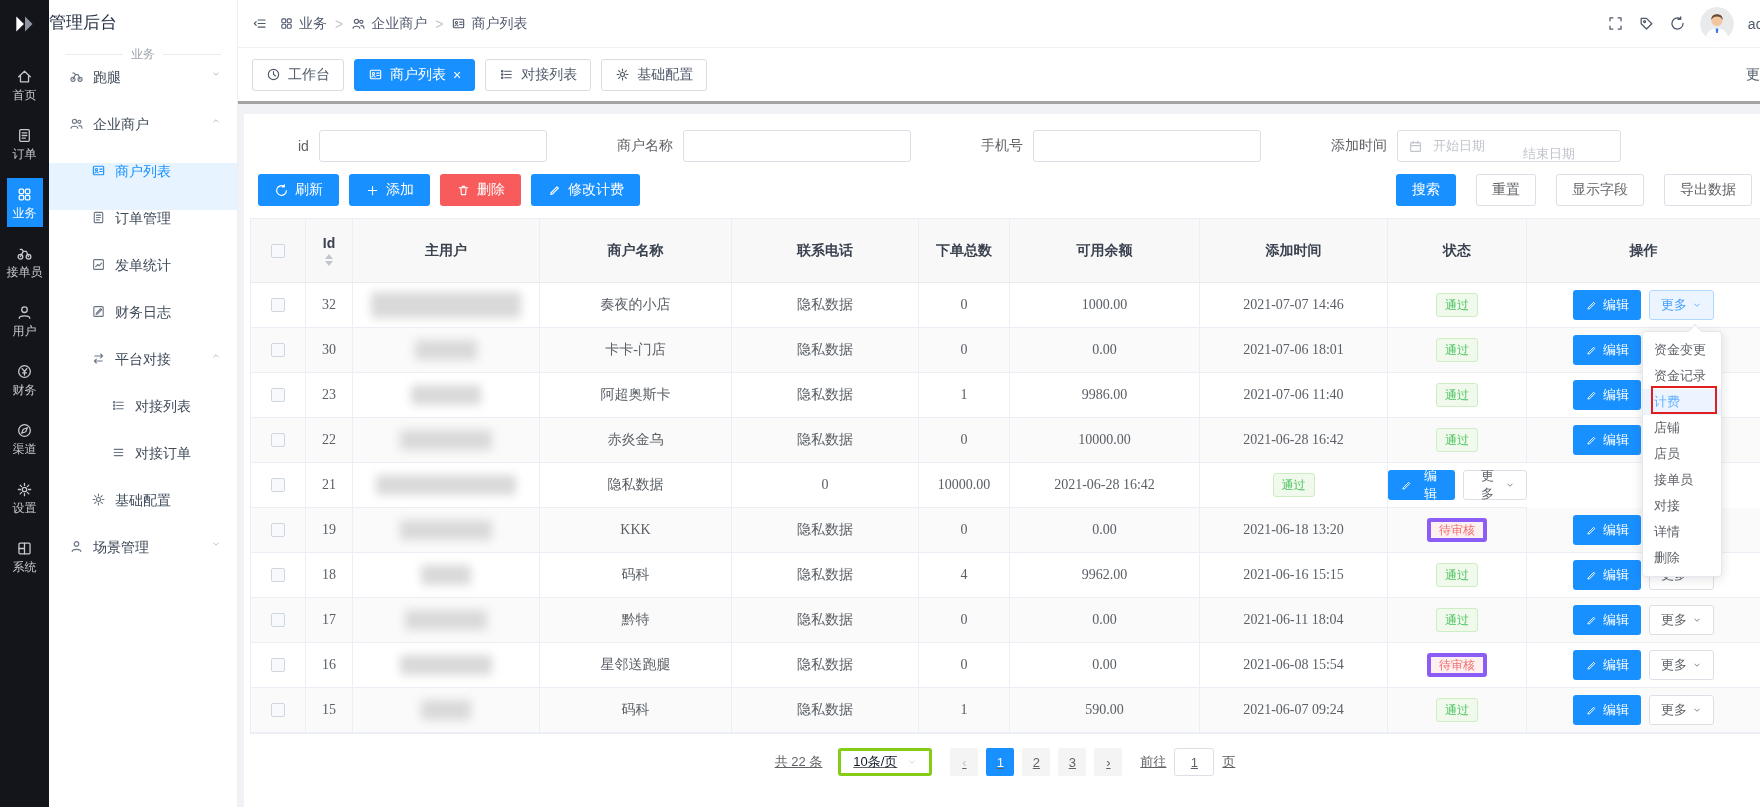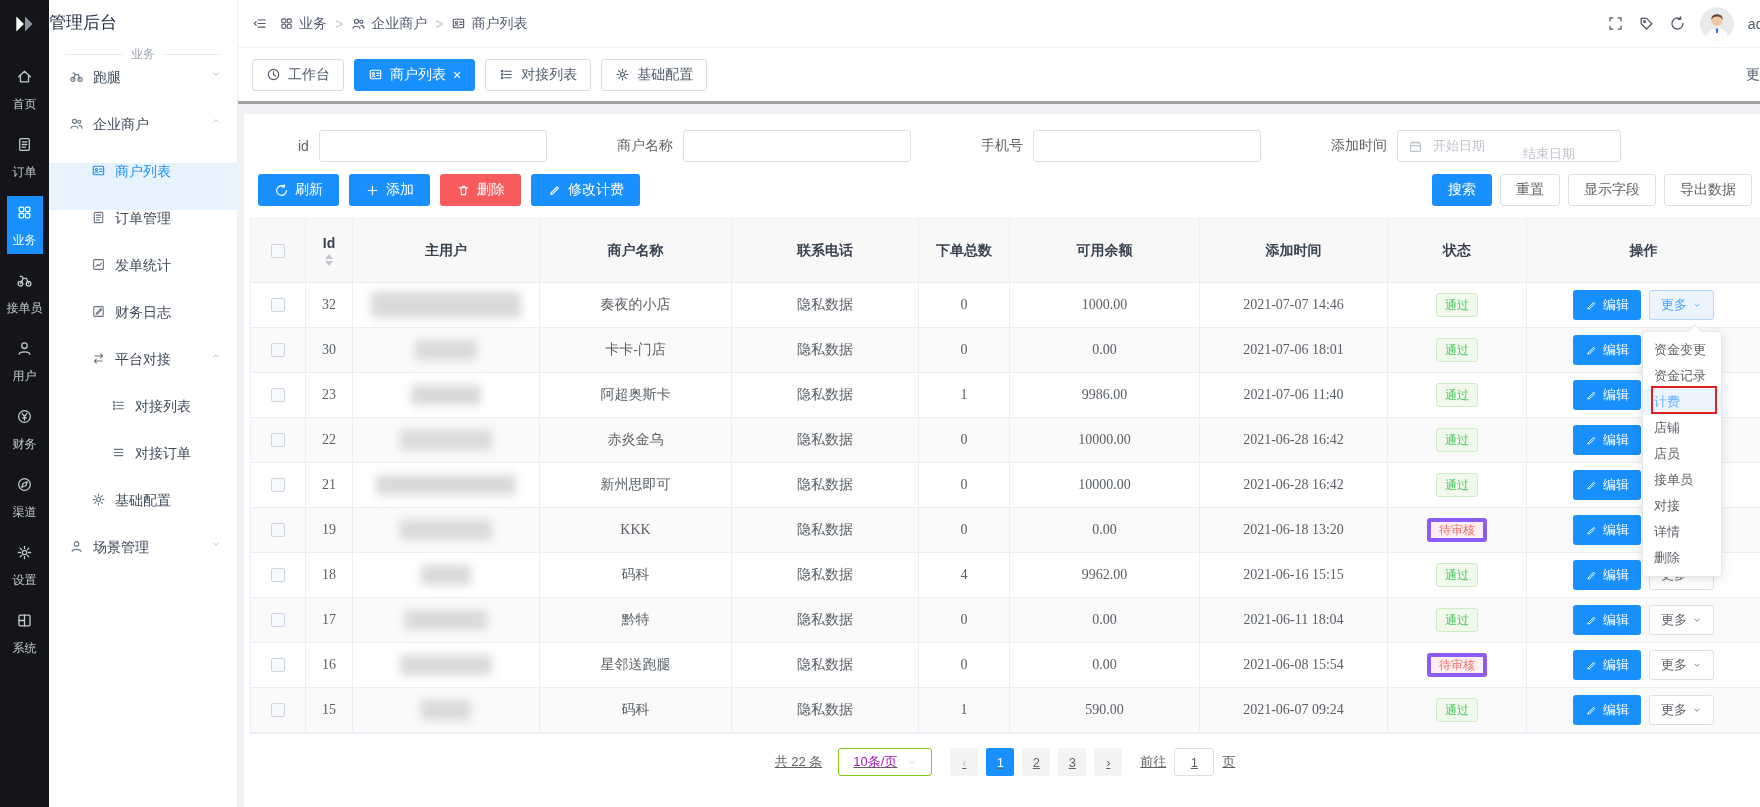--- a/index.html
+++ b/index.html
@@ -8,21 +8,21 @@
        font-family:"Liberation Sans","DejaVu Sans",sans-serif;font-size:14px;color:#4e5969;background:#f0f2f5;}
   .icw{display:inline-flex;align-items:center;justify-content:center;line-height:0;}
   .icw svg{width:15px;height:15px;}
   .icw.sm svg{width:10px;height:10px;}
   .icw.lg svg{width:17px;height:17px;}
   button{font:inherit;cursor:pointer;}
 
   
   .rail{width:49px;background:#14151a;color:#c6c9ce;display:flex;flex-direction:column;align-items:center;flex-shrink:0;z-index:3;}
   .rail-logo{height:48px;display:flex;align-items:center;justify-content:center;margin-bottom:12px;cursor:pointer;}
-  .rail-item{width:100%;padding:8px 0 7px;margin-bottom:10px;display:flex;flex-direction:column;align-items:center;gap:13px;cursor:pointer;}
+  .rail-item{width:100%;padding:8px 0 7px;margin-bottom:10px;display:flex;flex-direction:column;align-items:center;gap:4px;cursor:pointer;}
   .rail-lbl{font-size:12px;line-height:13px;text-align:center;}
   .rail-item.active{background:#1890ff;color:#fff;}
 
   
   .sidebar{width:189px;background:#fff;border-right:1px solid #eef0f3;flex-shrink:0;z-index:2;}
   .sb-title{height:46px;line-height:46px;font-size:17px;font-weight:500;color:#253044;}
   .sb-group{display:flex;align-items:center;gap:8px;margin:0 16px 6px;color:#9aa3ae;font-size:12px;}
   .sb-group::before,.sb-group::after{content:"";flex:1;height:1px;background:#e8ebef;}
   .sb-item{height:47px;display:flex;align-items:flex-start;gap:9px;color:#3f4a59;cursor:pointer;padding-right:16px;}
   .sb-item .icw{color:#6b7684;}
@@ -62,21 +62,21 @@
   .f-group{display:flex;align-items:center;margin-right:70px;}
   .f-label{color:#606266;margin-right:10px;white-space:nowrap;}
   .f-input{width:228px;height:32px;border:1px solid #dcdfe6;border-radius:3px;outline:none;padding:0 10px;font:inherit;color:#606266;}
   .f-date{width:224px;height:32px;border:1px solid #dcdfe6;border-radius:3px;display:flex;align-items:center;padding:0 10px;color:#c0c4cc;font-size:13px;cursor:pointer;}
   .f-date .icw{color:#c0c4cc;margin-right:10px;}
   .f-date .ph.end{margin-left:38px;margin-top:16px;}
 
   
   .toolbar-row{display:flex;align-items:center;margin-top:12px;padding-right:8px;}
   .tb-left{display:flex;gap:10px;}
-  .tb-right{display:flex;gap:8px;margin-left:auto;}
+  .tb-right{display:flex;gap:20px;margin-left:auto;}
   .btn{height:32px;border-radius:3px;border:1px solid transparent;display:inline-flex;align-items:center;gap:6px;padding:0 15px;font-size:14px;}
   .btn.primary{background:#1890ff;color:#fff;}
   .btn.danger{background:#f85b5b;color:#fff;}
   .btn.plain{background:#fff;border-color:#dcdfe6;color:#606266;}
 
   
   .table{margin-top:12px;margin-left:-8px;border:1px solid #ebeef5;border-right:none;
          --cols:55px 47px 187px 192px 187px 91px 190px 188px 139px minmax(0,1fr);}
   .t-head,.tr{display:grid;grid-template-columns:var(--cols);}
   .th{height:64px;background:#f8f8f9;display:flex;flex-direction:column;align-items:center;justify-content:center;gap:3px;
@@ -98,21 +98,21 @@
   .badge.danger{background:#fef0f0;border:4px solid #8b5cf6;color:#f56c6c;}
   .op-cell{gap:8px;}
   .btn-edit{height:30px;background:#1890ff;color:#fff;border:none;border-radius:3px;padding:0 12px;font-size:13px;display:inline-flex;align-items:center;gap:5px;}
   .btn-edit .icw svg{width:13px;height:13px;}
   .btn-more{height:30px;background:#fff;color:#5a6066;border:1px solid #dcdfe6;border-radius:3px;padding:0 11px;font-size:13px;display:inline-flex;align-items:center;gap:5px;}
   .btn-more.open{background:#ecf5ff;border-color:#b3d8ff;color:#409eff;}
 
   
   .pagination{display:flex;align-items:center;justify-content:center;gap:10px;margin:14px 0 0 -8px;font-size:13px;color:#606266;text-decoration:underline;}
   .pg-total{margin-right:6px;}
-  .pg-size{width:94px;height:28px;border:1px solid #84cc16;border-radius:3px;display:flex;align-items:center;justify-content:center;gap:10px;cursor:pointer;color:#a21caf;}
+  .pg-size{width:94px;height:28px;border:3px solid #84cc16;border-radius:3px;display:flex;align-items:center;justify-content:center;gap:10px;cursor:pointer;color:#0f172a;}
   .pg-size .icw{color:#c0c4cc;}
   .pg-group{display:flex;align-items:center;gap:8px;margin:0 8px;}
   .pg-btn{min-width:28px;height:28px;border:none;background:#f4f4f5;border-radius:2px;display:inline-flex;align-items:center;justify-content:center;font-size:13px;color:#606266;padding:0;}
   .pg-btn.active{background:#1890ff;color:#fff;}
   .pg-btn.dim{color:#c0c4cc;}
   .pg-goto{display:flex;align-items:center;gap:8px;}
   .pg-input{width:40px;height:28px;border:1px solid #dcdfe6;border-radius:3px;text-align:center;font:inherit;color:#606266;outline:none;padding:0;}
 
   
   .dropdown{position:absolute;left:1642px;top:331px;width:80px;background:#fff;border:1px solid #e4e7ed;border-radius:4px;
@@ -784,23 +784,20 @@
                 <div class="td">
                   <span class="cbx"></span>
                 </div>
                 <div class="td">
                   <span>21</span>
                 </div>
                 <div class="td">
                   <div class="blur" style="width: 140px;"></div>
                 </div>
                 <div class="td">
-                  <span>新州思即可</span>
-                </div>
-                <div class="td">
                   <span>隐私数据</span>
                 </div>
                 <div class="td">
                   <span>0</span>
                 </div>
                 <div class="td">
                   <span>10000.00</span>
                 </div>
                 <div class="td">
                   <span>2021-06-28 16:42</span>

